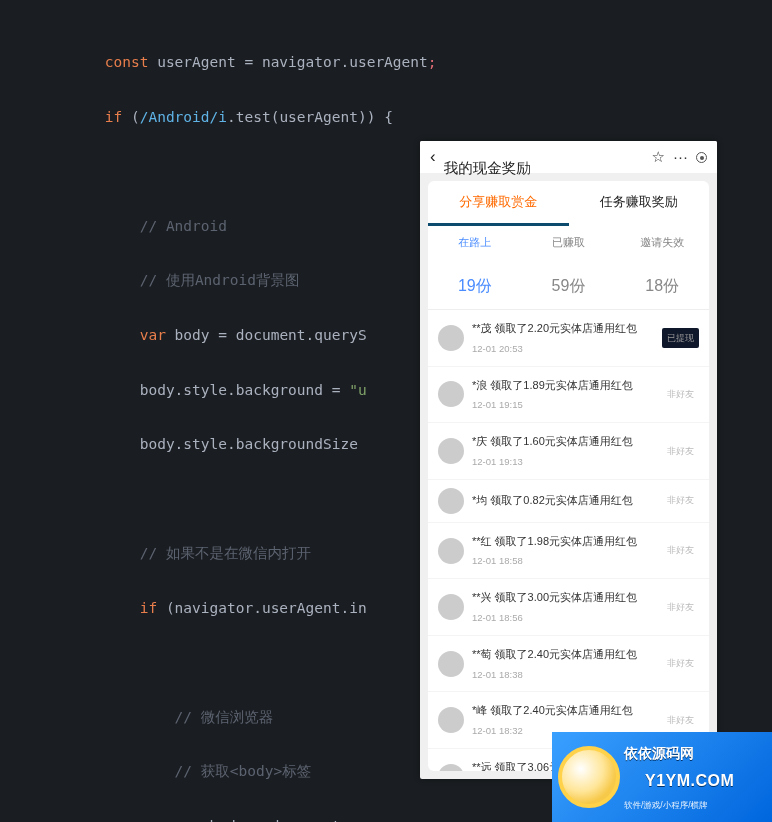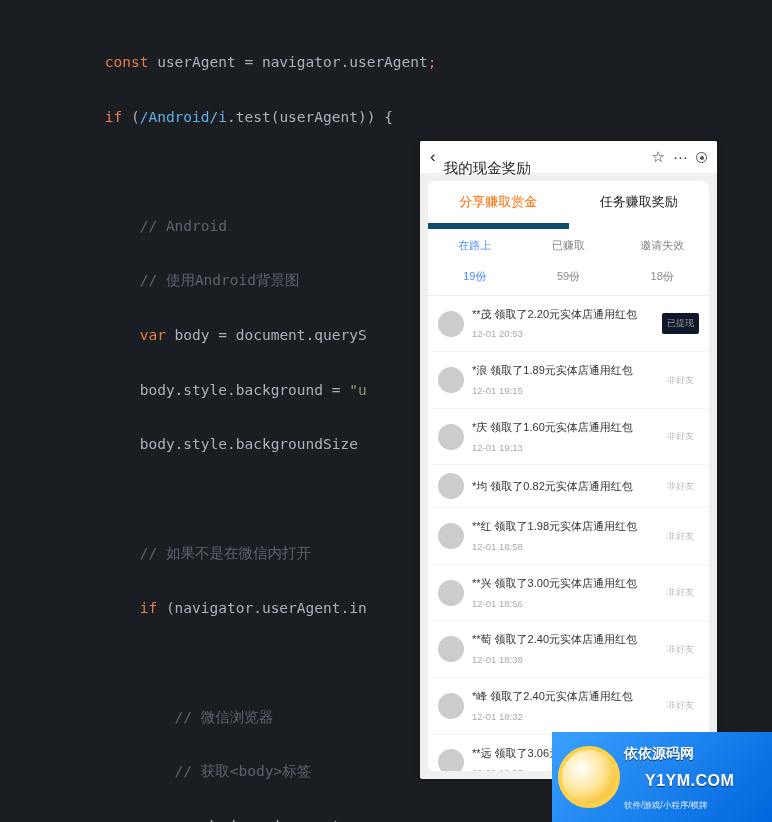--- a/index.html
+++ b/index.html
@@ -49,25 +49,25 @@
     .phone-top .title { flex: 1; font-size: 14.5px; font-weight: 500; margin-top: 24px; }
     .phone-top .star, .phone-top .more, .phone-top .circ { font-size: 15px; color:#333; }
     .phone-top .circ { width:11px; height:11px; border-radius:50%; border:1.5px solid #555; display:inline-block; position:relative; }
     .phone-top .circ::after { content:''; position:absolute; left:3px; top:3px; width:4px; height:4px; border-radius:50%; background:#555; }
     .phone-card {
       margin: 8px 8px 0 8px; background: #fff; border-radius: 6px; height: calc(100% - 48px);
       overflow: hidden;
     }
     .phone-tabs { display:flex; font-size: 13px; }
     .phone-tabs div { flex:1; text-align:center; padding:9px 0; color:#222; }
-    .phone-tabs .active { color:#ff6a00; border-bottom:6px solid #0c4a6e; }
+    .phone-tabs .active { color:#ff6a00; border-bottom:3px solid #0c4a6e; }
     .phone-stats { display:flex; font-size:11px; color:#888; border-bottom:1px solid #eee; }
     .phone-stats > div { flex:1; text-align:center; padding:6px 16px 8px; }
     .phone-stats .lbl { font-size:11px; }
-    .phone-stats .val { font-size:11px; margin-top:10px; }
+    .phone-stats .val { font-size:16px; margin-top:18px; }
     .phone-stats .active .lbl { color:#4a8cff; }
     .phone-stats .active .val { color:#4a8cff; font-weight:500; }
     .phone-list { }
     .phone-row { display:flex; align-items:center; padding:8px 10px; gap:8px; border-bottom:1px solid #f4f4f4; }
     .avatar { width:26px; height:26px; border-radius:50%; background:#ccc; flex-shrink:0; }
     .rowmid { flex:1; min-width:0; }
     .rowtitle { font-size:11px; color:#333; white-space:nowrap; overflow:hidden; text-overflow:ellipsis; }
     .rowtime { font-size:9.5px; color:#aaa; margin-top:1px; }
     .badge { font-size:9px; color:#bbb; padding:2px 5px; border-radius:2px; white-space:nowrap; }
     .badge.grey { background:#0f172a; color:#999; }

